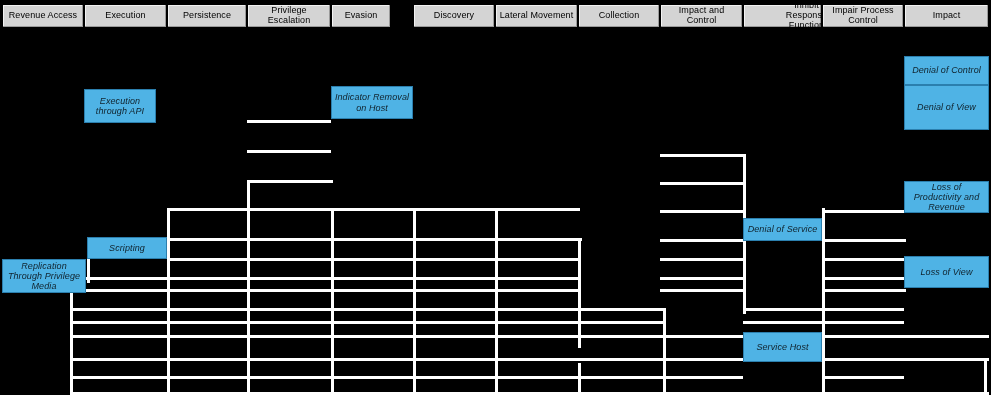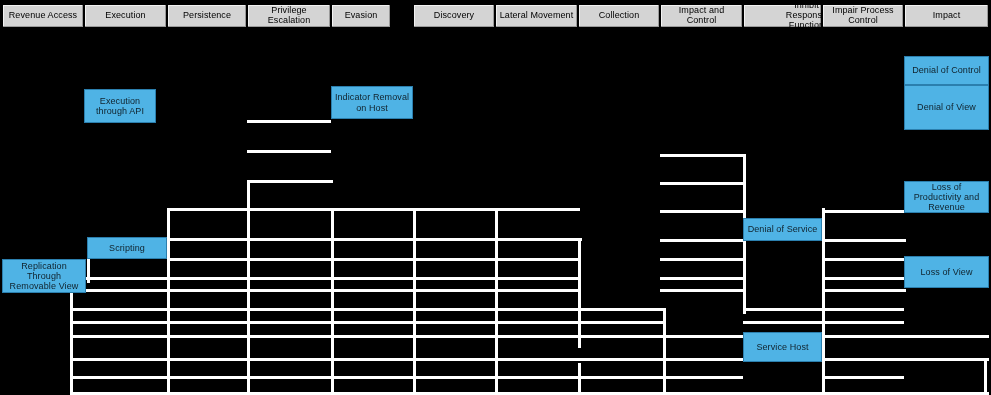--- a/index.html
+++ b/index.html
@@ -17,21 +17,21 @@
 
   
   #canvas{position:absolute;left:0;top:28px;width:991px;height:367px;background:#000;}
 
   .ln{position:absolute;background:#ffffff;}
 
   .tbox{position:absolute;background:#4fb3e5;border:1px solid #2b7fae;
         box-sizing:border-box;display:flex;align-items:center;justify-content:center;
         text-align:center;font-size:9px;color:#10222c;line-height:1.12;
         letter-spacing:.1px;z-index:5;}
-  .tbox span{display:block;padding:0 2px;}
+  .tbox span{display:block;padding:0 2px;font-style:italic;}
 </style>
 </head>
 <body>
 
 <div id="app">
 
   <div id="header" style="display: block;">
       <div class="hcell" style="left: 2px; width: 82px; position: absolute; top: 2px;">
         <span>Revenue Access</span>
       </div>
@@ -111,21 +111,21 @@
       <div class="ln" style="left: 578px; top: 335px; width: 3px; height: 32px;"></div>
       <div class="ln" style="left: 167px; top: 180px; width: 3px; height: 187px;"></div>
       <div class="ln" style="left: 663px; top: 280px; width: 3px; height: 87px;"></div>
       <div class="ln" style="left: 743px; top: 126px; width: 3px; height: 160px;"></div>
       <div class="ln" style="left: 822px; top: 180px; width: 3px; height: 187px;"></div>
       <div class="ln" style="left: 904px; top: 57px; width: 3px; height: 30px;"></div>
       <div class="ln" style="left: 984px; top: 330px; width: 3px; height: 37px;"></div>
       <div class="ln" style="left: 70px; top: 261px; width: 3px; height: 106px;"></div>
       <div class="ln" style="left: 87px; top: 210px; width: 3px; height: 45px;"></div>
       <div class="tbox" style="left: 2px; top: 231px; width: 84px; height: 34px; background: rgb(79, 179, 229);">
-        <span>Replication Through Removable View</span>
+        <span>Replication Through Privilege Media</span>
       </div>
       <div class="tbox" style="left: 87px; top: 209px; width: 80px; height: 22px; background: rgb(79, 179, 229);">
         <span>Scripting</span>
       </div>
       <div class="tbox" style="left: 84px; top: 61px; width: 72px; height: 34px; background: rgb(79, 179, 229);">
         <span>Execution through API</span>
       </div>
       <div class="tbox" style="left: 331px; top: 58px; width: 82px; height: 33px; background: rgb(79, 179, 229);">
         <span>Indicator Removal on Host</span>
       </div>

